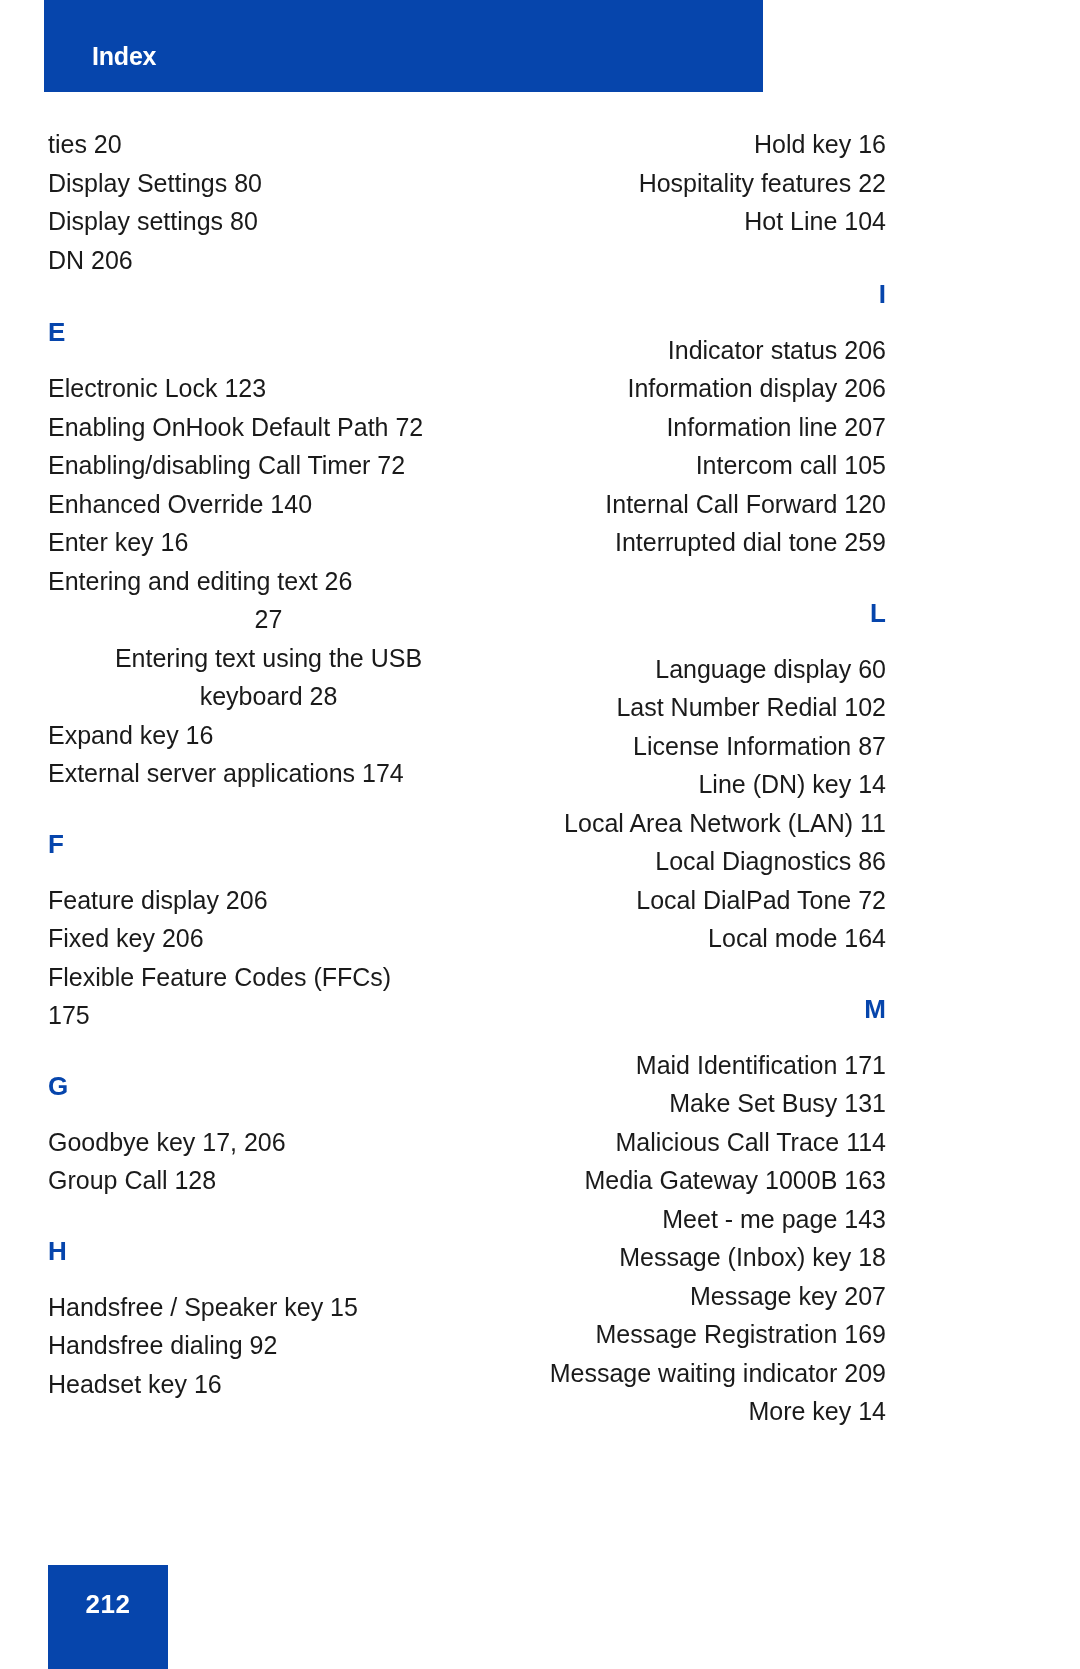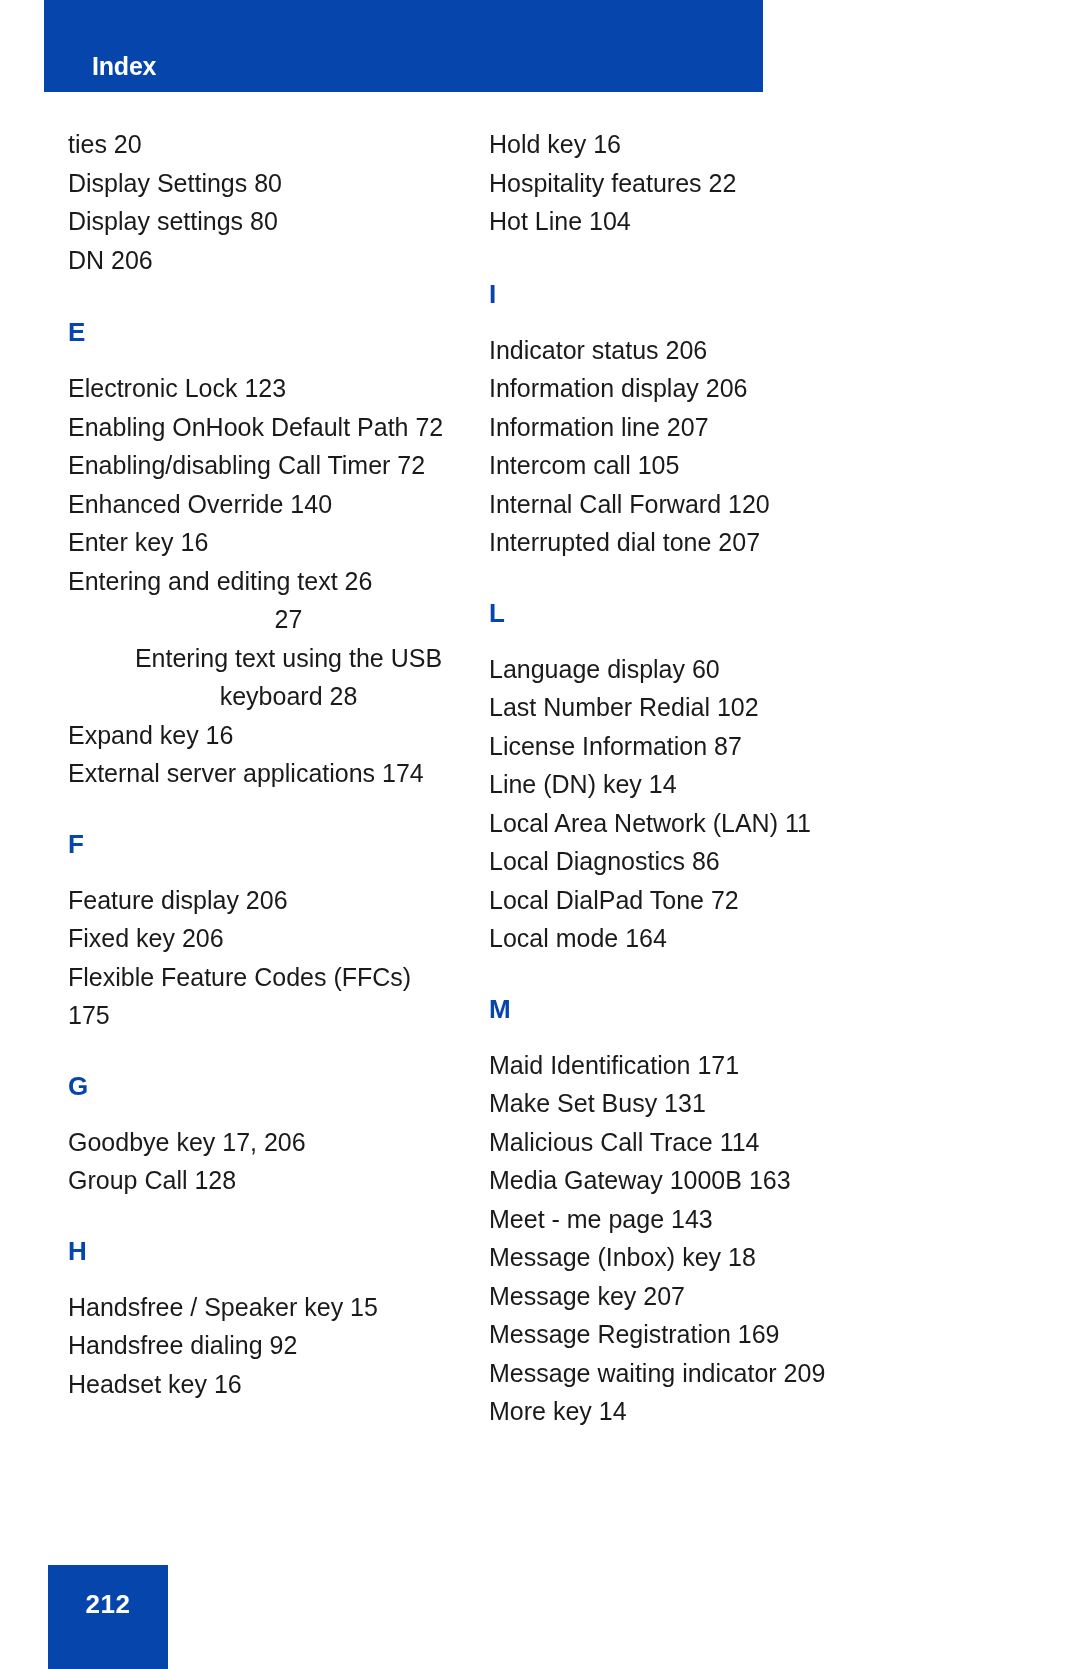--- a/index.html
+++ b/index.html
@@ -20,43 +20,43 @@
     position: absolute;
     left: 44px;
     top: 0;
     width: 719px;
     height: 92px;
     background: #0645AC;
   }
   .header-title {
     position: absolute;
     left: 92px;
-    top: 54px;
+    top: 44px;
     font-size: 25px;
     font-weight: bold;
     color: #ffffff;
     letter-spacing: -0.2px;
     line-height: 1;
   }
 
   
   .index-body {
     position: absolute;
     left: 0;
     top: 125px;
     width: 1080px;
     display: flex;
     align-items: flex-start;
   }
   .col {
     width: 400px;
     box-sizing: border-box;
   }
-  .col-left  { margin-left: 68px; }
-  .col-right { margin-left: 21px; }
+  .col-left  { margin-left: 48px; }
+  .col-right { margin-left: 38px; text-align: right; }
 
   .section-letter {
     color: #0645AC;
     font-size: 26px;
     font-weight: bold;
     line-height: 1;
     margin-top: 38px;
     margin-bottom: 24px;
   }
   .section-letter.first { margin-top: 40px; }
@@ -144,21 +144,21 @@
   <div class="col col-right">
       <div class="entry">Hold key 16</div>
       <div class="entry">Hospitality features 22</div>
       <div class="entry">Hot Line 104</div>
       <div class="section-letter first" style="color: rgb(6, 69, 172);">I</div>
       <div class="entry">Indicator status 206</div>
       <div class="entry">Information display 206</div>
       <div class="entry">Information line 207</div>
       <div class="entry">Intercom call 105</div>
       <div class="entry">Internal Call Forward 120</div>
-      <div class="entry">Interrupted dial tone 207</div>
+      <div class="entry">Interrupted dial tone 259</div>
       <div class="section-letter" style="color: rgb(6, 69, 172);">L</div>
       <div class="entry">Language display 60</div>
       <div class="entry">Last Number Redial 102</div>
       <div class="entry">License Information 87</div>
       <div class="entry">Line (DN) key 14</div>
       <div class="entry">Local Area Network (LAN) 11</div>
       <div class="entry">Local Diagnostics 86</div>
       <div class="entry">Local DialPad Tone 72</div>
       <div class="entry">Local mode 164</div>
       <div class="section-letter" style="color: rgb(6, 69, 172);">M</div>

